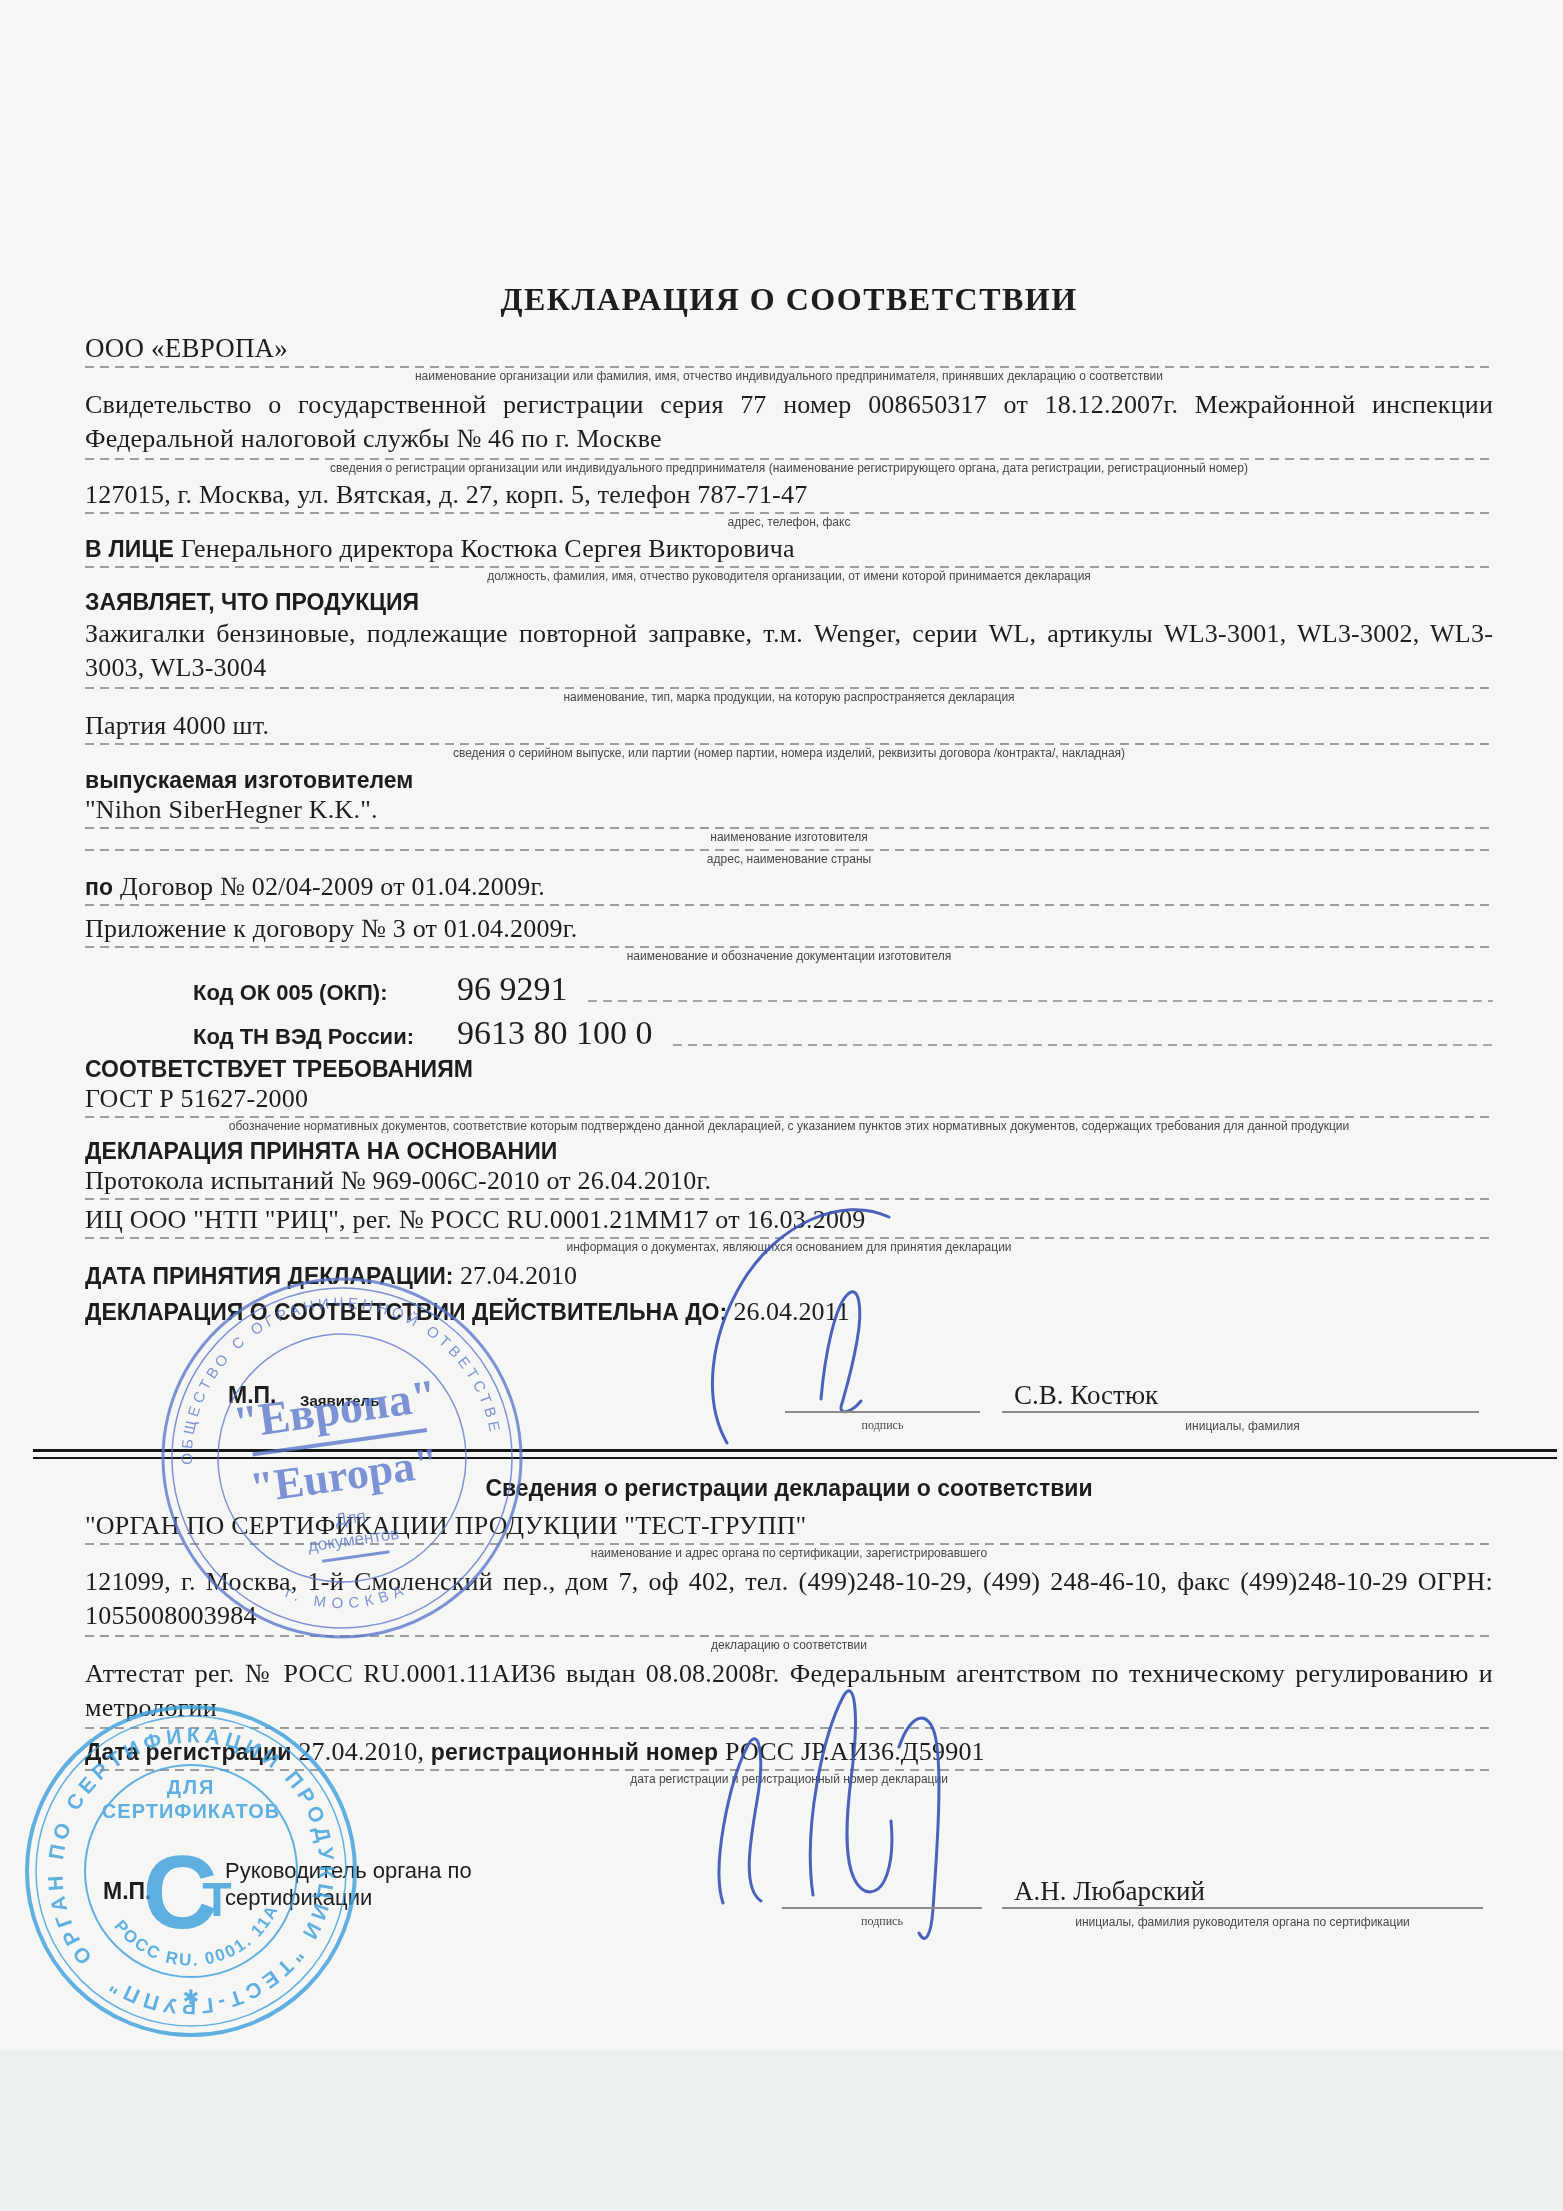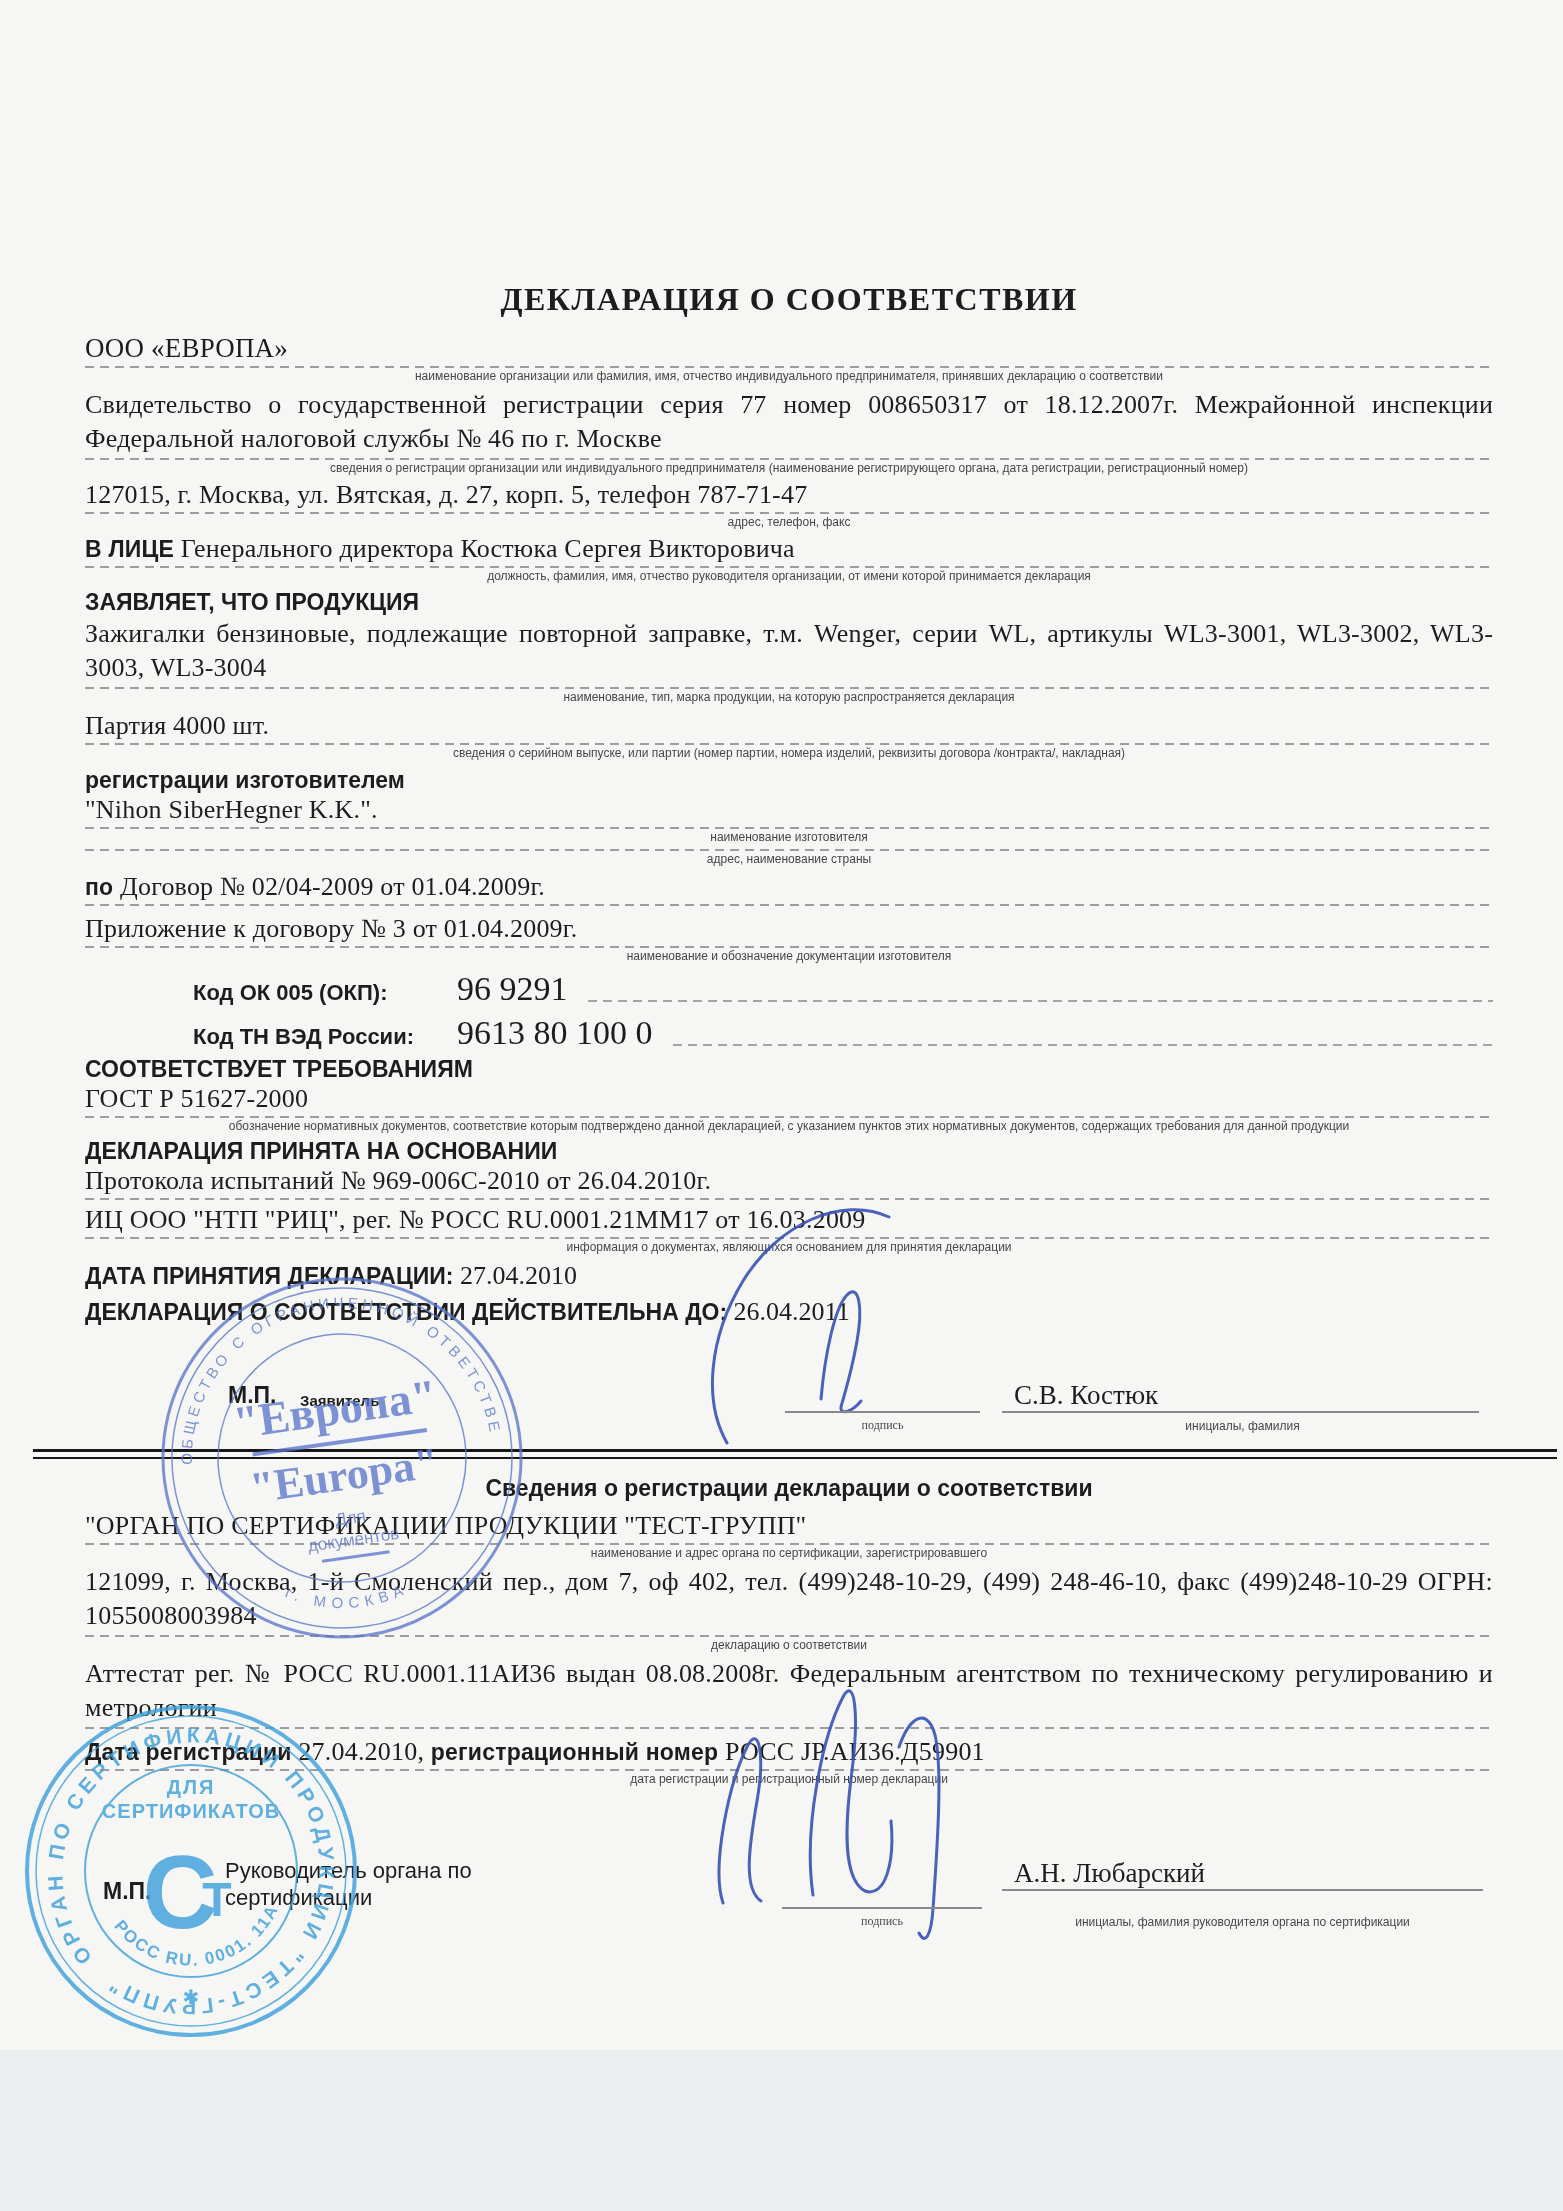--- a/index.html
+++ b/index.html
@@ -42,21 +42,21 @@
   .sr2 .role{position:absolute;left:140px;bottom:30px;width:300px;font-family:"Liberation Sans",sans-serif;
              font-size:22px;line-height:27px;}
   .sig-line{position:absolute;height:2px;background:#8a8a8a;}
   .sr1 .sig-line{left:700px;width:195px;bottom:28px;}
   .sr2 .sig-line{left:697px;width:200px;bottom:32px;}
   .sig-cap{position:absolute;font-family:Liberation Serif, serif;font-size:12px;color:#474747;text-align:center;}
   .sr1 .sig-cap{left:700px;width:195px;bottom:8px;}
   .sr2 .sig-cap{left:697px;width:200px;bottom:12px;}
   .nb{position:absolute;border-bottom:2px solid #8a8a8a;}
   .sr1 .nb{left:917px;right:14px;bottom:28px;}
-  .sr2 .nb{left:917px;right:10px;bottom:50px;}
+  .sr2 .nb{left:917px;right:10px;bottom:32px;}
   .nb .name{font-size:27px;line-height:32px;padding:0 0 4px 12px;}
   .nb-cap{position:absolute;font-family:"Liberation Sans",sans-serif;font-size:12px;color:#474747;text-align:center;}
   .sr1 .nb-cap{left:917px;right:10px;bottom:8px;}
   .sr2 .nb-cap{left:917px;right:10px;bottom:12px;}
 
   .double-rule{margin:8px -64px 0 -52px;height:5px;border-top:3px solid #171717;border-bottom:2px solid #171717;}
   .section-heading{margin-top:16px;text-align:center;}
 
   .stamp{position:absolute;pointer-events:none;}
   .stamp1{left:156px;top:1272px;width:372px;height:372px;transform:rotate(-8deg);opacity:.78;color:#5b76cc;}
@@ -92,21 +92,21 @@
 
     <h2 class="h2 mt5">ЗАЯВЛЯЕТ, ЧТО ПРОДУКЦИЯ</h2>
     <p class="para mt2">Зажигалки бензиновые, подлежащие повторной заправке, т.м. Wenger, серии WL, артикулы WL3-3001, WL3-3002, WL3-3003, WL3-3004</p>
     <div class="sep"></div>
     <div class="caption">наименование, тип, марка продукции, на которую распространяется декларация</div>
 
     <p class="val mt6">Партия 4000 шт.</p>
     <div class="sep"></div>
     <div class="caption">сведения о серийном выпуске, или партии (номер партии, номера изделий, реквизиты договора /контракта/, накладная)</div>
 
-    <h2 class="h2 mt6">регистрации изготовителем</h2>
+    <h2 class="h2 mt6">выпускаемая изготовителем</h2>
     <p class="val mt2">"Nihon SiberHegner K.K.".</p>
     <div class="sep"></div>
     <div class="caption">наименование изготовителя</div>
 
     <div class="sep"></div>
     <div class="caption">адрес, наименование страны</div>
 
     <p class="val mt5"><span class="lbl">по</span> <span>Договор № 02/04-2009 от 01.04.2009г.</span></p>
     <div class="sep"></div>
     <p class="val mt8">Приложение к договору № 3 от 01.04.2009г.</p>

